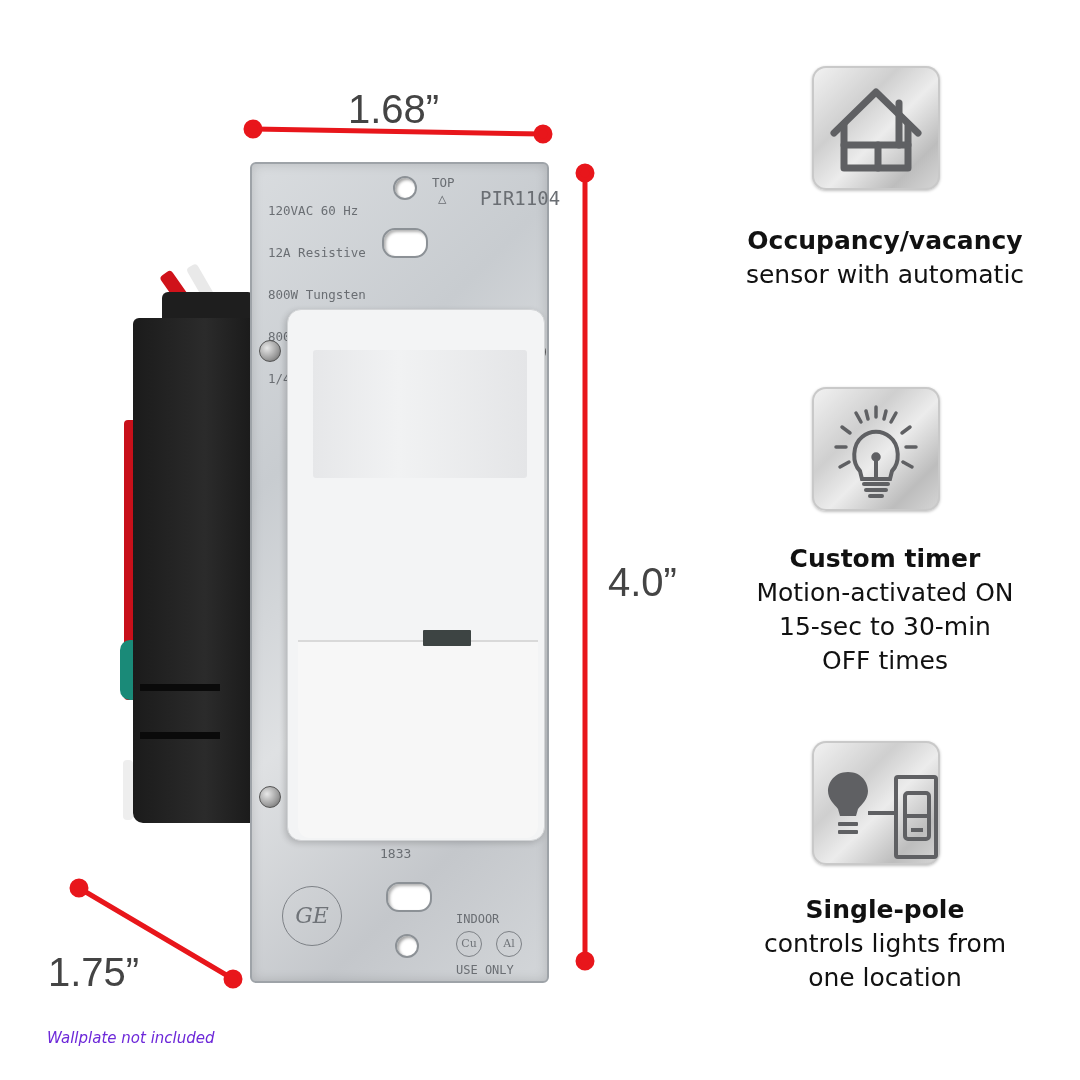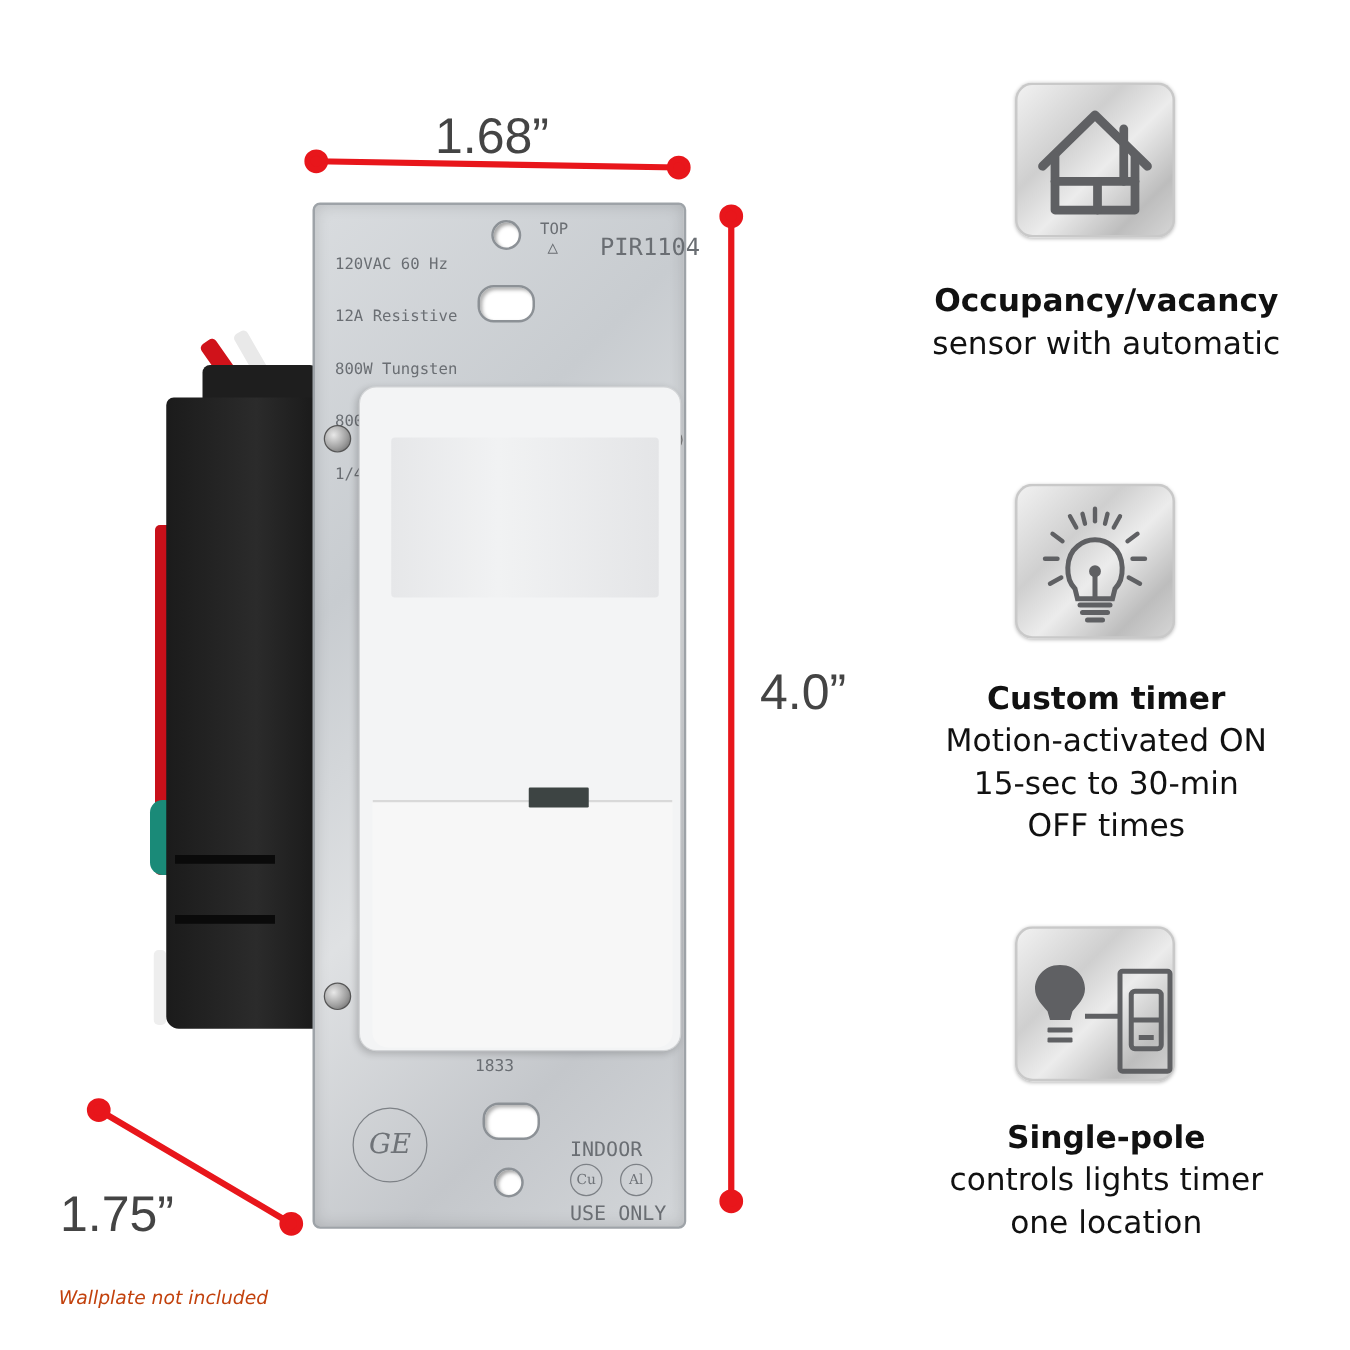--- a/index.html
+++ b/index.html
@@ -48,40 +48,40 @@
            background:linear-gradient(135deg,#f3f3f3 0%,#cfcfcf 35%,#ececec 55%,#bdbdbd 80%,#d7d7d7 100%);
            box-shadow:0 0 0 2px #c9c9c9 inset, 0 1px 3px rgba(0,0,0,.25); }
   .ficon svg { position:absolute; left:0; top:0; width:128px; height:124px; }
 
   .feature-text { position:absolute; left:700px; width:370px; text-align:center;
                   font-family:"DejaVu Sans", sans-serif; font-size:25px; line-height:34px; color:#111; }
   .feature-title { font-weight:bold; display:block; }
   .feature-line { display:block; }
 
   .footnote { position:absolute; left:47px; top:1029px; font-family:"DejaVu Sans", sans-serif;
-              font-style:italic; font-size:15px; color:#c2410c; }
+              font-style:italic; font-size:15px; color:#6d28d9; }
 </style>
 </head>
 <body>
 
 <svg class="dim-svg" viewBox="0 0 1080 1080">
   <g stroke="#e8161b" stroke-width="5" stroke-linecap="round" fill="#e8161b">
     <line x1="253" y1="129" x2="543" y2="134"></line>
     <circle cx="253" cy="129" r="7"></circle>
       <circle cx="543" cy="134" r="7"></circle>
     <line x1="585" y1="173" x2="585" y2="961"></line>
     <circle cx="585" cy="173" r="7"></circle>
       <circle cx="585" cy="961" r="7"></circle>
     <line x1="79" y1="888" x2="233" y2="979"></line>
     <circle cx="79" cy="888" r="7"></circle>
       <circle cx="233" cy="979" r="7"></circle>
   </g>
 </svg>
 <div class="dim-label" style="left:348px;top:76px;margin-top:11px;">1.68”</div>
-<div class="dim-label" style="left:608px;top:532px;">4.0”</div>
+<div class="dim-label" style="left:608px;top:560px;">4.0”</div>
 <div class="dim-label" style="left:48px;top:950px;">1.75”</div>
 
 <div>
 
   <div class="wire" style="left:175px;top:268px;width:14px;height:60px;background:#d0121a;transform:rotate(-35deg);"></div>
   <div class="wire" style="left:200px;top:262px;width:12px;height:60px;background:#e9e9e9;transform:rotate(-30deg);"></div>
   <div class="wire" style="left:124px;top:420px;width:14px;height:280px;background:#c8101a;"></div>
   <div class="wire" style="left:120px;top:640px;width:22px;height:60px;background:#1a8a78;border-radius:10px;"></div>
   <div class="wire" style="left:123px;top:760px;width:10px;height:60px;background:#eeeeee;"></div>
 
@@ -100,21 +100,21 @@
     </div>
     <div class="plate-text" style="left:180px;top:12px;">TOP</div>
     <div class="plate-text" style="left:186px;top:27px;font-size:14px;">△</div>
     <div class="plate-text" style="left:228px;top:27px;font-size:19px;">PIR1104</div>
     <div class="hole-round" style="left:141px;top:12px;"></div>
     <div class="hole-oval" style="left:130px;top:64px;"></div>
 
     <div class="plate-text" style="left:128px;top:683px;font-size:13px;">1833</div>
     <div class="hole-oval" style="left:134px;top:718px;"></div>
     <div class="hole-round" style="left:143px;top:770px;"></div>
-    <div class="plate-text" style="left:204px;top:713px;font-size:16px;line-height:17px;">
+    <div class="plate-text" style="left:204px;top:713px;font-size:12px;line-height:17px;">
       <div>INDOOR</div>
       <div>USE ONLY</div>
     </div>
     <div class="plate-circle" style="left:30px;top:722px;width:58px;height:58px;line-height:58px;font-size:22px;font-style:italic;">GE</div>
     <div class="plate-circle" style="left:204px;top:767px;width:24px;height:24px;line-height:24px;font-size:11px;">Cu</div>
     <div class="plate-circle" style="left:244px;top:767px;width:24px;height:24px;line-height:24px;font-size:11px;">Al</div>
   </div>
 
   <div class="screw" style="left:259px;top:340px;"></div>
   <div class="screw" style="left:259px;top:786px;"></div>
@@ -187,17 +187,17 @@
 
 <div class="feature-text" style="top:542px;">
   <span class="feature-title">Custom timer</span>
   <span class="feature-line">Motion-activated ON</span>
   <span class="feature-line">15-sec to 30-min</span>
   <span class="feature-line">OFF times</span>
 </div>
 
 <div class="feature-text" style="top:893px;">
   <span class="feature-title">Single-pole</span>
-  <span class="feature-line">controls lights timer</span>
+  <span class="feature-line">controls lights from</span>
   <span class="feature-line">one location</span>
 </div>
 
 <div class="footnote">Wallplate not included</div>
 
 </body></html>

